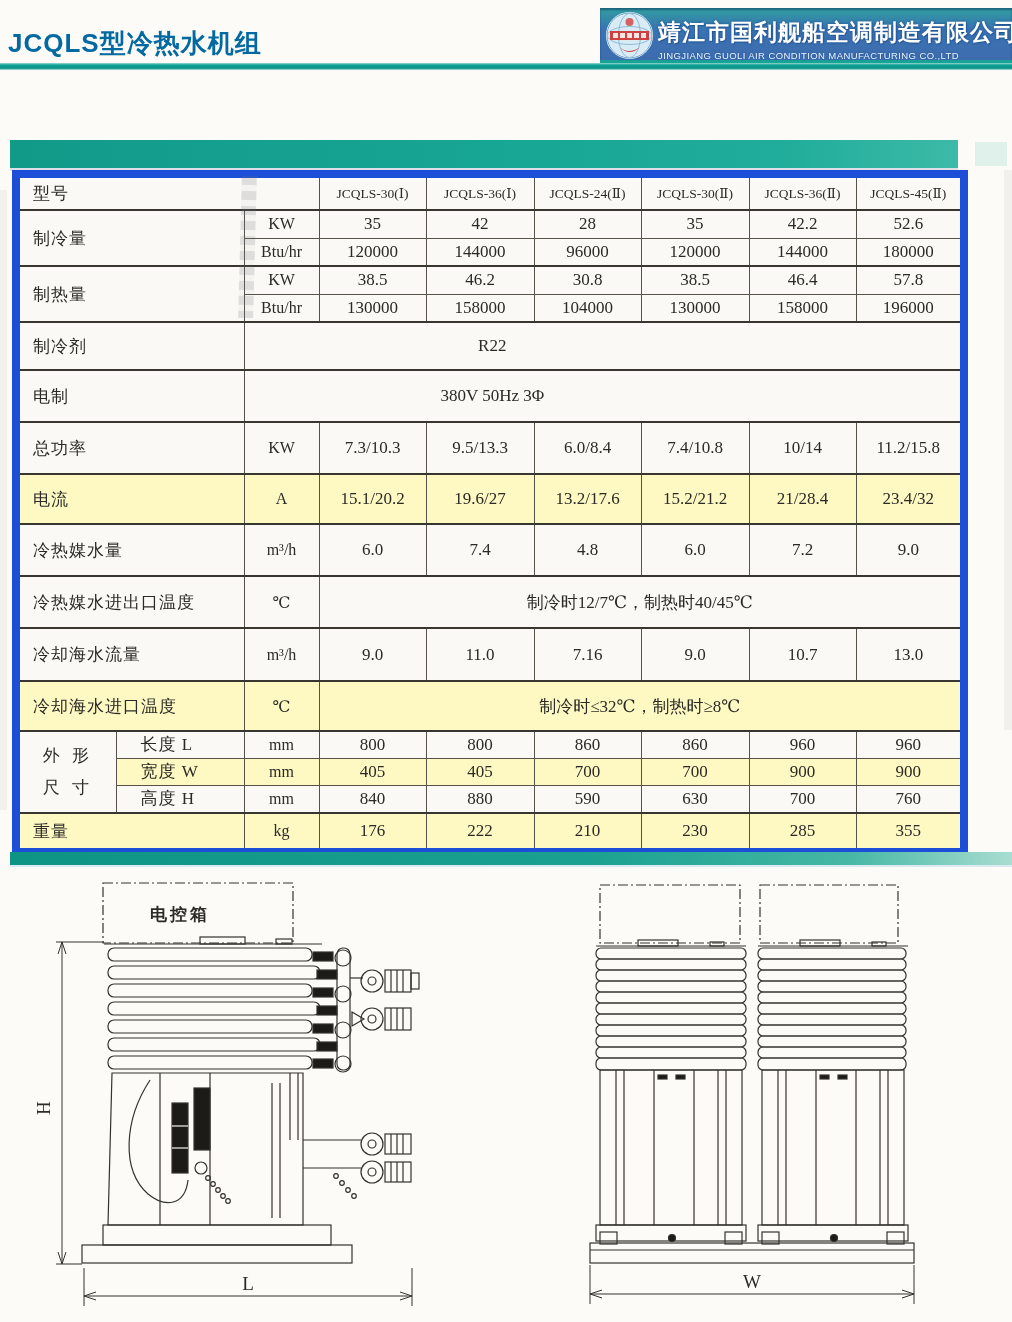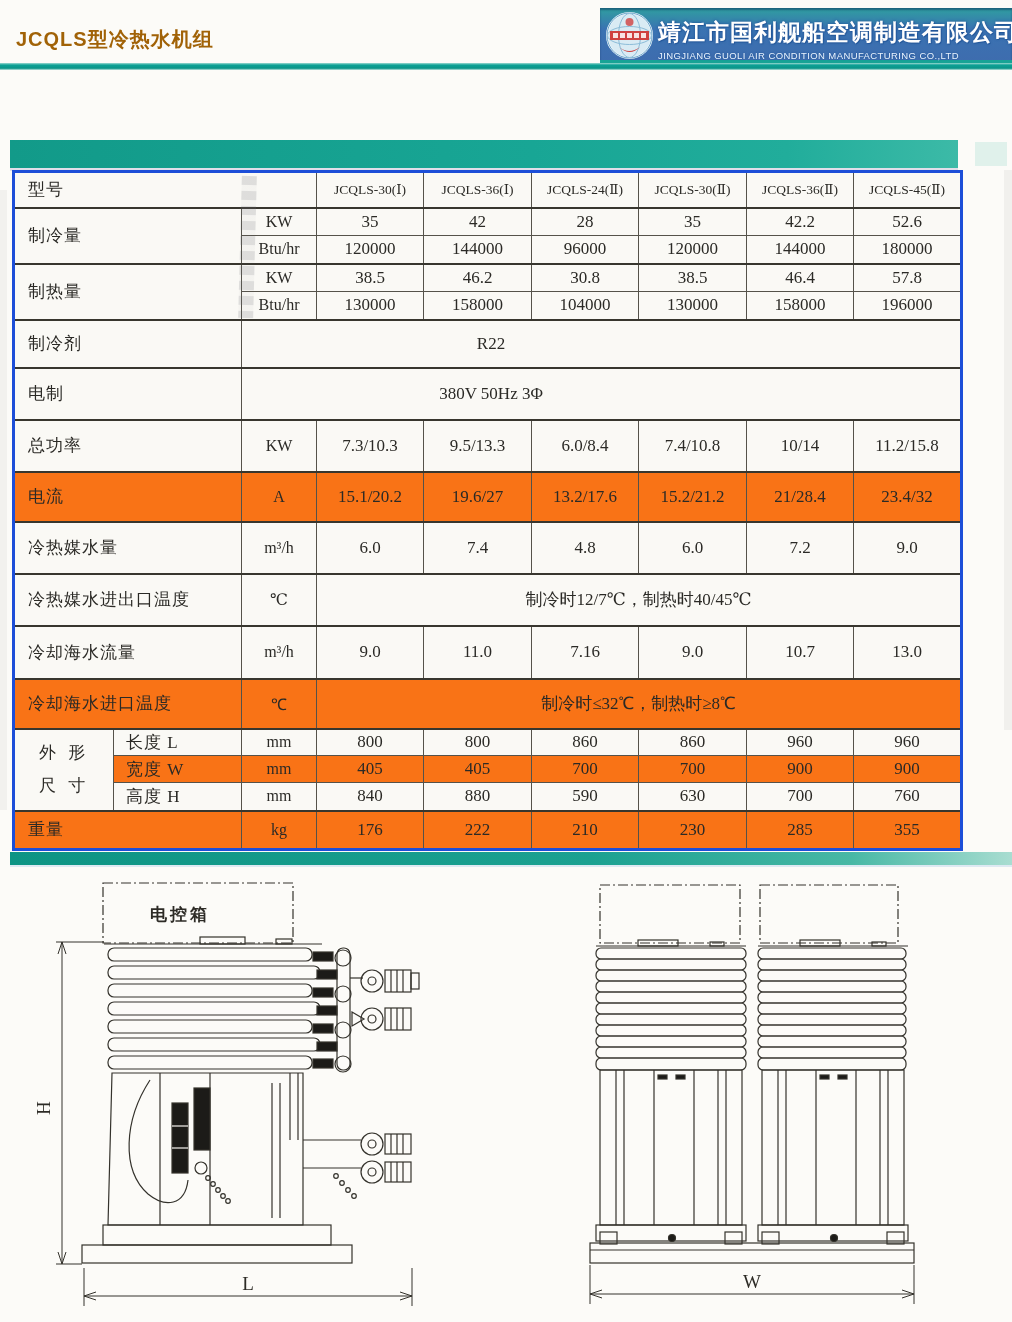--- a/index.html
+++ b/index.html
@@ -1,20 +1,20 @@
 <!DOCTYPE html>
 <html><head>
 <meta charset="utf-8">
 <style>
   html,body{margin:0;padding:0;background:#e8e8e6;}
   .page{position:relative;width:1012px;height:1322px;background:#fcfbf8;overflow:hidden;
         font-family:"Liberation Serif","DejaVu Serif",serif;}
   
-  .doc-title{position:absolute;left:16px;top:26px;font-family:"Liberation Sans","DejaVu Sans",sans-serif;
-             font-size:20px;font-weight:bold;color:#a16207;letter-spacing:1px;}
+  .doc-title{position:absolute;left:8px;top:26px;font-family:"Liberation Sans","DejaVu Sans",sans-serif;
+             font-size:26px;font-weight:bold;color:#0369a1;letter-spacing:1px;}
   .title-rule{position:absolute;left:0;top:63px;width:1012px;height:7px;
               background:linear-gradient(to bottom,#9fd9d2,#0ca195 30%,#0a9488 75%,#bfe4de);}
   .banner{position:absolute;left:600px;top:8px;width:412px;height:55px;
           background:linear-gradient(to bottom,#2f9fa0 0%,#3a73b2 38%,#3e6cae 100%);
           box-shadow:inset 0 -3px 0 #17a395, inset 0 2px 2px rgba(10,40,90,.5);}
   .banner-text{position:absolute;left:58px;top:9px;width:350px;}
   .banner-cn{font-family:"Liberation Sans","DejaVu Sans",sans-serif;font-size:23px;font-weight:bold;color:#fff;
              letter-spacing:1px;white-space:nowrap;text-shadow:0 0 3px #1c4f92,1px 1px 0 #2a5ea0;}
   .banner-en{font-family:"Liberation Sans","DejaVu Sans",sans-serif;font-size:9.5px;color:#eaf4ff;
              letter-spacing:.4px;white-space:nowrap;margin-top:2px;text-shadow:0 0 2px #1c4f92;}
@@ -30,30 +30,30 @@
   
   .stamp{position:absolute;left:240px;top:176px;width:15px;height:142px;
          background:repeating-linear-gradient(to bottom,rgba(110,112,118,.20) 0 9px,rgba(110,112,118,.04) 9px 15px);
          filter:blur(.7px);transform:rotate(1.5deg);}
   .noise-l{position:absolute;left:0;top:190px;width:7px;height:620px;background:rgba(60,60,60,.05);}
   .noise-r{position:absolute;left:1004px;top:170px;width:8px;height:560px;background:rgba(60,60,60,.06);}
   
   .spec{position:absolute;left:12px;top:170px;border-collapse:collapse;table-layout:fixed;width:948px;
         background:#faf9f5;color:#2b2a26;}
   .spec td{border:1px solid #55524a;overflow:hidden;white-space:nowrap;font-size:17px;}
-  .spec{border:3px solid #1d4ed8;}
+  .spec{border:8px solid #1d4ed8;}
   tr.gt td{border-top:2px solid #38362e;}
   td.lbl{text-align:left;padding-left:13px;letter-spacing:1px;}
-  td.lbl2{text-align:left;padding-left:12px;letter-spacing:1px;}
+  td.lbl2{text-align:left;padding-left:24px;letter-spacing:1px;}
   td.val,td.unit{text-align:center;}
   td.model{text-align:center;font-size:13.5px;letter-spacing:0;}
   td.unit{font-size:16px;}
   td.dimlbl{text-align:center;letter-spacing:4px;line-height:1.9;font-size:17px;}
   .shiftL{position:relative;left:-110px;display:inline-block;}
-  tr.tint td{background:#f97316;font-family:Liberation Serif, serif;}
+  tr.tint td{background:#fef9c3;}
   .r36{height:36px}.r28{height:28px}.r48{height:48px}.r52{height:52px}
   .r50{height:50px}.r53{height:53px}.r27{height:27px}.r30{height:39px}
   
   .drawL{position:absolute;left:20px;top:878px;}
   .drawR{position:absolute;left:560px;top:880px;}
   svg text{fill:#2d2b26;}
 </style>
 </head>
 <body>
 

